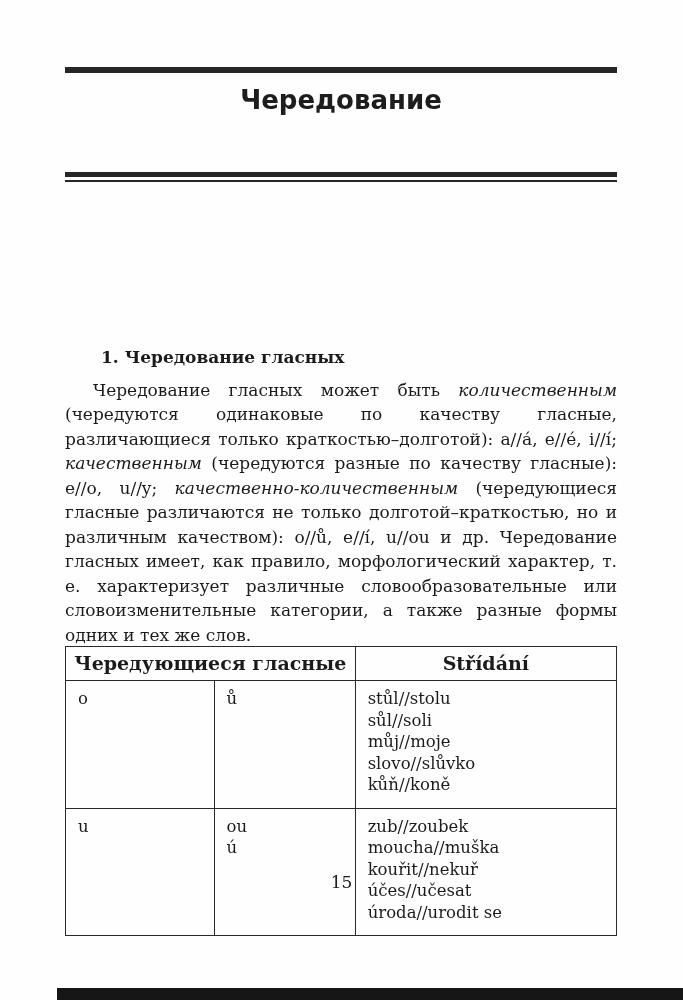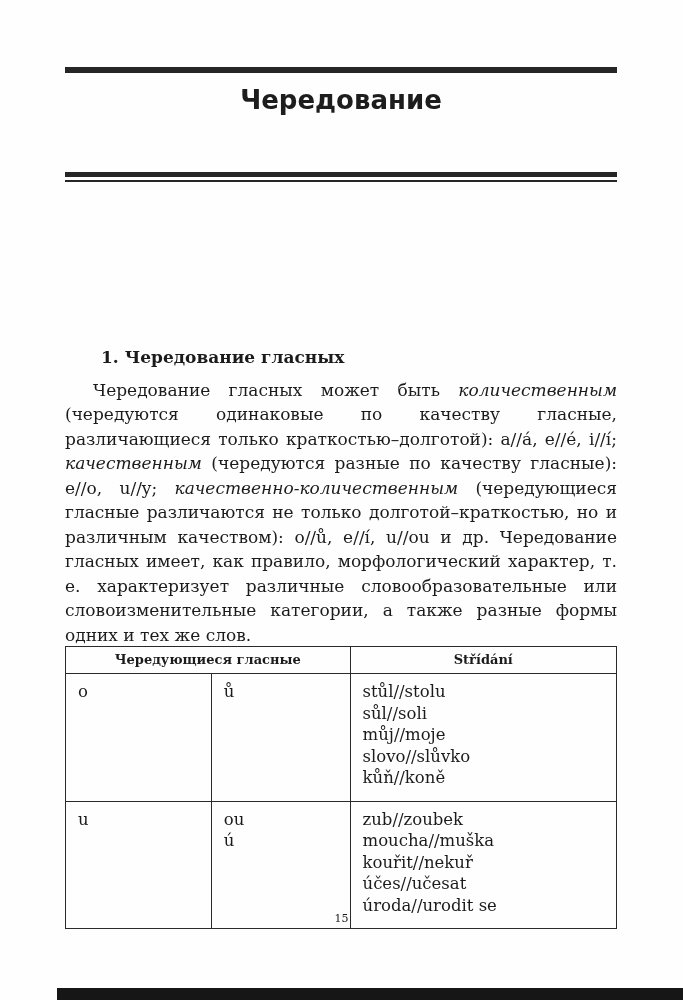--- a/index.html
+++ b/index.html
@@ -78,39 +78,39 @@
     font-size: 16.5px;
     color: #1b1b1b;
   }
   .alt-table th, .alt-table td {
     border: 1.6px solid #2a2a2a;
   }
   .alt-table th {
     font-weight: 700;
     text-align: center;
     padding: 5px 4px 6px 4px;
-    font-size: 13px;
+    font-size: 19px;
   }
   .alt-table td {
     vertical-align: top;
     padding: 7px 10px 12px 12px;
     line-height: 21.5px;
     white-space: pre-line;
   }
   .col-a { width: 143px; }
   .col-b { width: 133px; }
   .col-c { width: 270px; }
 
   .page-number {
     position: absolute;
     left: 0;
-    top: 912px;
+    top: 872px;
     width: 683px;
     text-align: center;
-    font-size: 11px;
+    font-size: 17px;
     color: #1b1b1b;
   }
   .scan-edge {
     position: absolute;
     left: 57px;
     right: 0;
     bottom: 0;
     height: 12px;
     background: #161616;
   }

